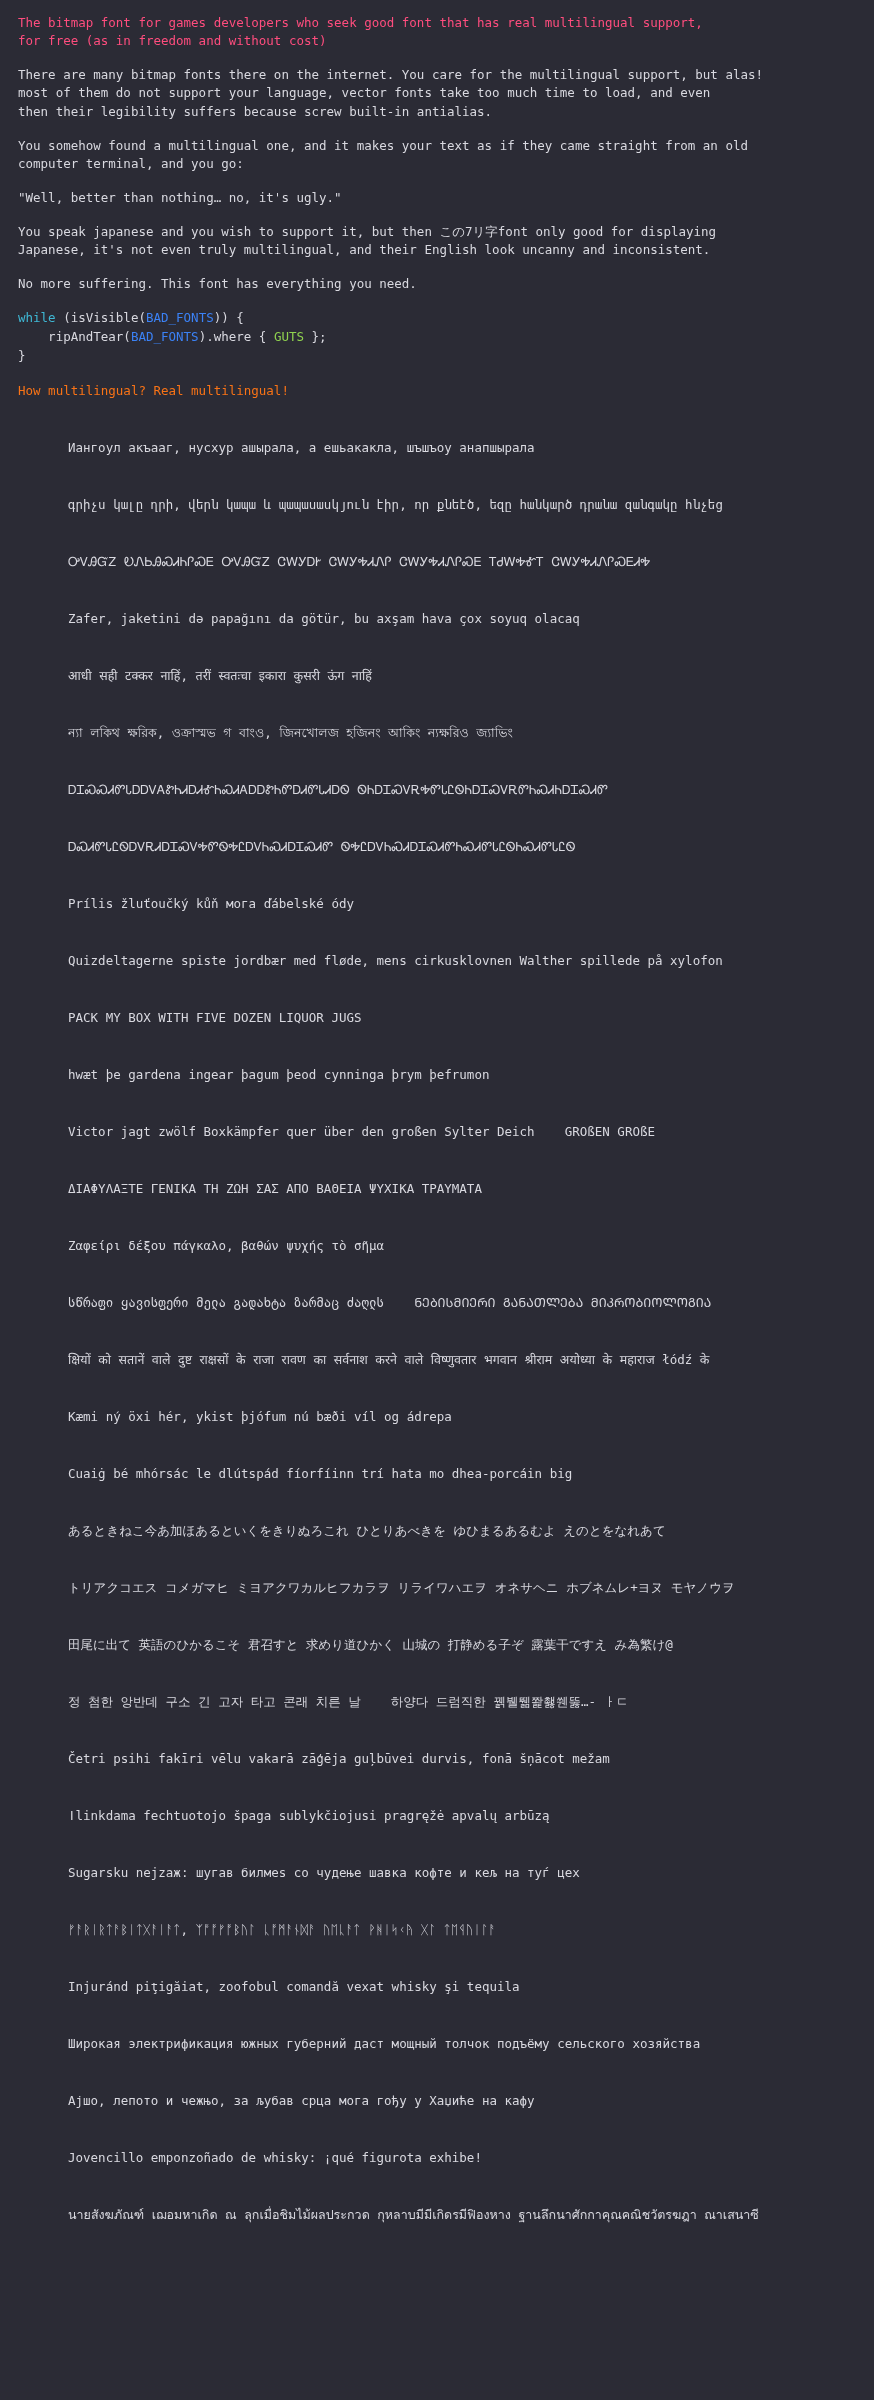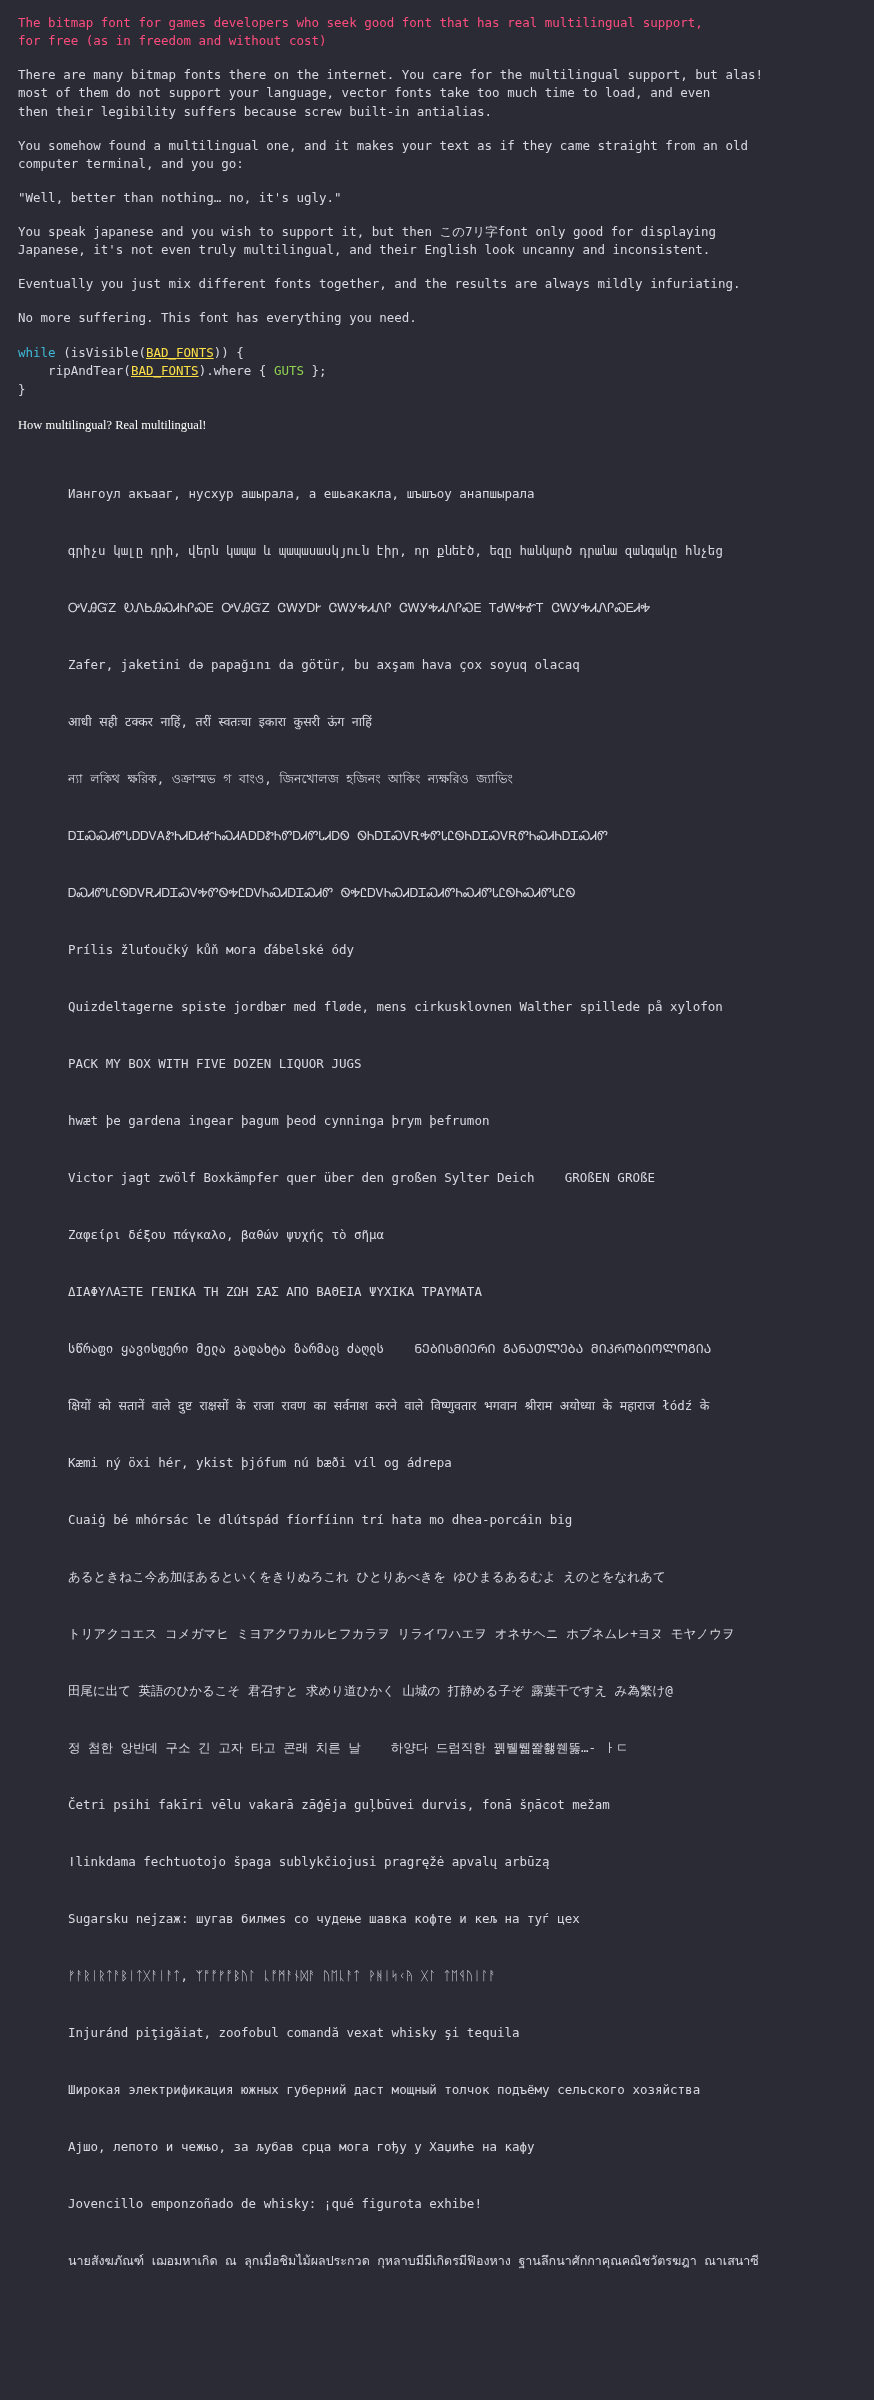--- a/index.html
+++ b/index.html
@@ -30,26 +30,24 @@
     margin-bottom: 16px;
     white-space: pre-wrap;
   }
   .code {
     color: #d9d9e0;
     margin-bottom: 16px;
     white-space: pre-wrap;
     line-height: 1.5;
   }
   .kw { color: #3fb9d6; }
-  .const { color: #fde047; text-decoration: underline; }
+  .const { color: #3b82f6; }
   .brace { color: #8fd14f; }
   .heading {
-    color: #ffffff;
-    margin-bottom: 12px;
-    font-family: Liberation Serif, serif;
+    color: #f97316;
   }
   .samples {
     margin: 0 0 18px 0;
     padding-left: 22px;
     white-space: pre-wrap;
     line-height: 1.52;
     color: #d9d9e0;
     font-size: 12.5px;
   }
   .samples div { white-space: pre; overflow: hidden; text-overflow: clip; margin-left: 28px; }
@@ -63,21 +61,20 @@
 for free (as in freedom and without cost)</div>
 
   <div class="para">There are many bitmap fonts there on the internet. You care for the multilingual support, but alas!
 most of them do not support your language, vector fonts take too much time to load, and even
 then their legibility suffers because screw built-in antialias.</div>
   <div class="para">You somehow found a multilingual one, and it makes your text as if they came straight from an old
 computer terminal, and you go:</div>
   <div class="para">"Well, better than nothing… no, it's ugly."</div>
   <div class="para">You speak japanese and you wish to support it, but then この7リ字font only good for displaying
 Japanese, it's not even truly multilingual, and their English look uncanny and inconsistent.</div>
-  <div class="para">Eventually you just mix different fonts together, and the results are always mildly infuriating.</div>
   <div class="para">No more suffering. This font has everything you need.</div>
 
   <div class="code"><span class="kw">while</span><span> (isVisible(</span><span class="const">BAD_FONTS</span><span>)) {</span>
 <span>    ripAndTear(</span><span class="const">BAD_FONTS</span><span>).where { </span><span class="brace">GUTS</span><span> };</span>
 <span>}</span></div>
 
   <div class="heading">How multilingual? Real multilingual!</div>
 
   <div class="samples">
     <div>Иангоул акъааг, нусхур ашырала, а ешьакакла, шъшъоу анапшырала</div>
@@ -86,22 +83,22 @@
     <div>Zafer, jaketini də papağını da götür, bu axşam hava çox soyuq olacaq</div>
     <div>आधी सही टक्कर नाहिं, तरीं स्वतःचा इकारा कुसरी ऊंग नाहिं</div>
     <div>ন্যা লকিথ ক্ষরিক, ওক্রাস্মভ গ বাংও, জিনখোলজ হজিনং আকিং ন্যক্ষরিও জ্যাভিং</div>
     <div>ᎠᏆᏍᏍᏗᏛᏓᎠᎠᏙᎪᏑᏂᏗᎠᏗᎹᏂᏍᏗᎪᎠᎠᏑᏂᏛᎠᏗᏛᏓᏗᎠᏫ ᏫᏂᎠᏆᏍᏙᎡᎭᏛᏓᏝᏫᏂᎠᏆᏍᏙᎡᏛᏂᏍᏗᏂᎠᏆᏍᏗᏛ</div>
     <div>ᎠᏍᏗᏛᏓᏝᏫᎠᏙᎡᏗᎠᏆᏍᏙᎭᏛᏫᎭᏝᎠᏙᏂᏍᏗᎠᏆᏍᏗᏛ ᏫᎭᏝᎠᏙᏂᏍᏗᎠᏆᏍᏗᏛᏂᏍᏗᏛᏓᏝᏫᏂᏍᏗᏛᏓᏝᏫ</div>
     <div>Prílis žluťoučký kůň мога ďábelské ódy</div>
     <div>Quizdeltagerne spiste jordbær med fløde, mens cirkusklovnen Walther spillede på xylofon</div>
     <div>PACK MY BOX WITH FIVE DOZEN LIQUOR JUGS</div>
     <div>hwæt þe gardena ingear þagum þeod cynninga þrym þefrumon</div>
     <div>Victor jagt zwölf Boxkämpfer quer über den großen Sylter Deich    GROßEN GROßE</div>
+    <div>ΔΙΑΦΥΛΑΞΤΕ ΓΕΝΙΚΑ ΤΗ ΖΩΗ ΣΑΣ ΑΠΟ ΒΑΘΕΙΑ ΨΥΧΙΚΑ ΤΡΑΥΜΑΤΑ</div>
     <div>Ζαφείρι δέξου πάγκαλο, βαθών ψυχής τὸ σῆμα</div>
-    <div>ΔΙΑΦΥΛΑΞΤΕ ΓΕΝΙΚΑ ΤΗ ΖΩΗ ΣΑΣ ΑΠΟ ΒΑΘΕΙΑ ΨΥΧΙΚΑ ΤΡΑΥΜΑΤΑ</div>
     <div>სწრაფი ყავისფერი მელა გადახტა ზარმაც ძაღლს    ᲜᲔᲑᲘᲡᲛᲘᲔᲠᲘ ᲒᲐᲜᲐᲗᲚᲔᲑᲐ ᲛᲘᲙᲠᲝᲑᲘᲝᲚᲝᲒᲘᲐ</div>
     <div>क्षियों को सतानें वाले दुष्ट राक्षसों के राजा रावण का सर्वनाश करने वाले विष्णुवतार भगवान श्रीराम अयोध्या के महाराज łódź के</div>
     <div>Kæmi ný öxi hér, ykist þjófum nú bæði víl og ádrepa</div>
     <div>Cuaiġ bé mhórsác le dlútspád fíorfíinn trí hata mo dhea-porcáin big</div>
     <div>あるときねこ今あ加ほあるといくをきりぬろこれ ひとりあべきを ゆひまるあるむよ えのとをなれあて</div>
     <div>トリアクコエス コメガマヒ ミヨアクワカルヒフカラヲ リライワハエヲ オネサヘニ ホブネムレ+ヨヌ モヤノウヲ</div>
     <div>田尾に出て 英語のひかるこそ 君召すと 求めり道ひかく 山城の 打静める子ぞ 露葉干ですえ み為繁け@</div>
     <div>정 첨한 앙반데 구소 긴 고자 타고 콘래 치른 날    하양다 드럼직한 꿹뷀뛞쫥쵏쒠뚫…- ㅏㄷ</div>
     <div>Četri psihi fakīri vēlu vakarā zāģēja guļbūvei durvis, fonā šņācot mežam</div>
     <div>ǀlinkdama fechtuotojo špaga sublykčiojusi pragręžė apvalų arbūzą</div>

